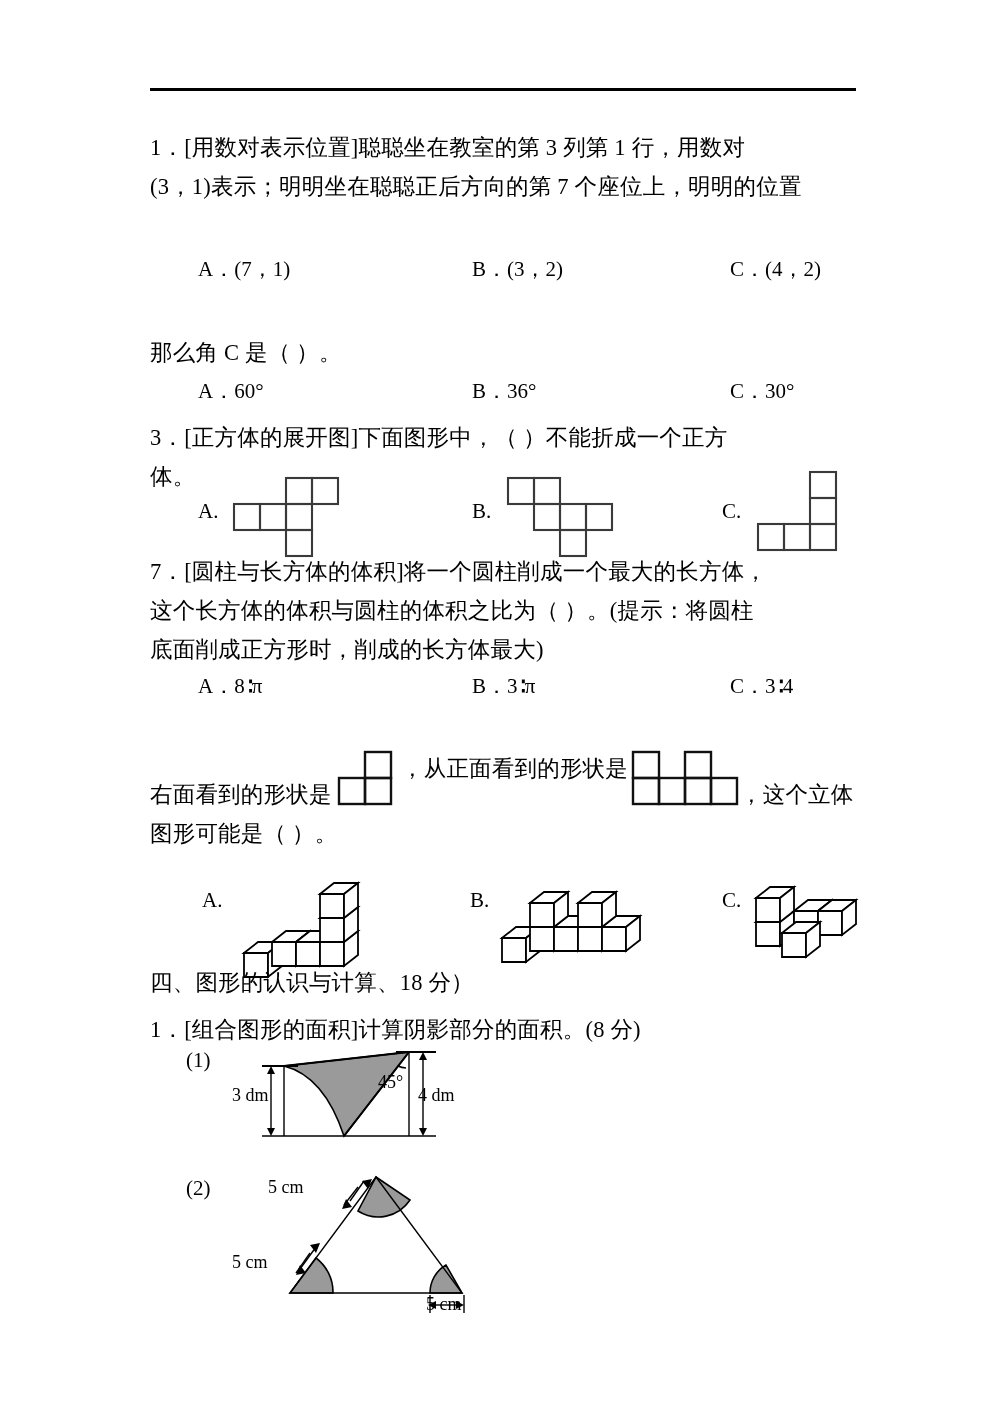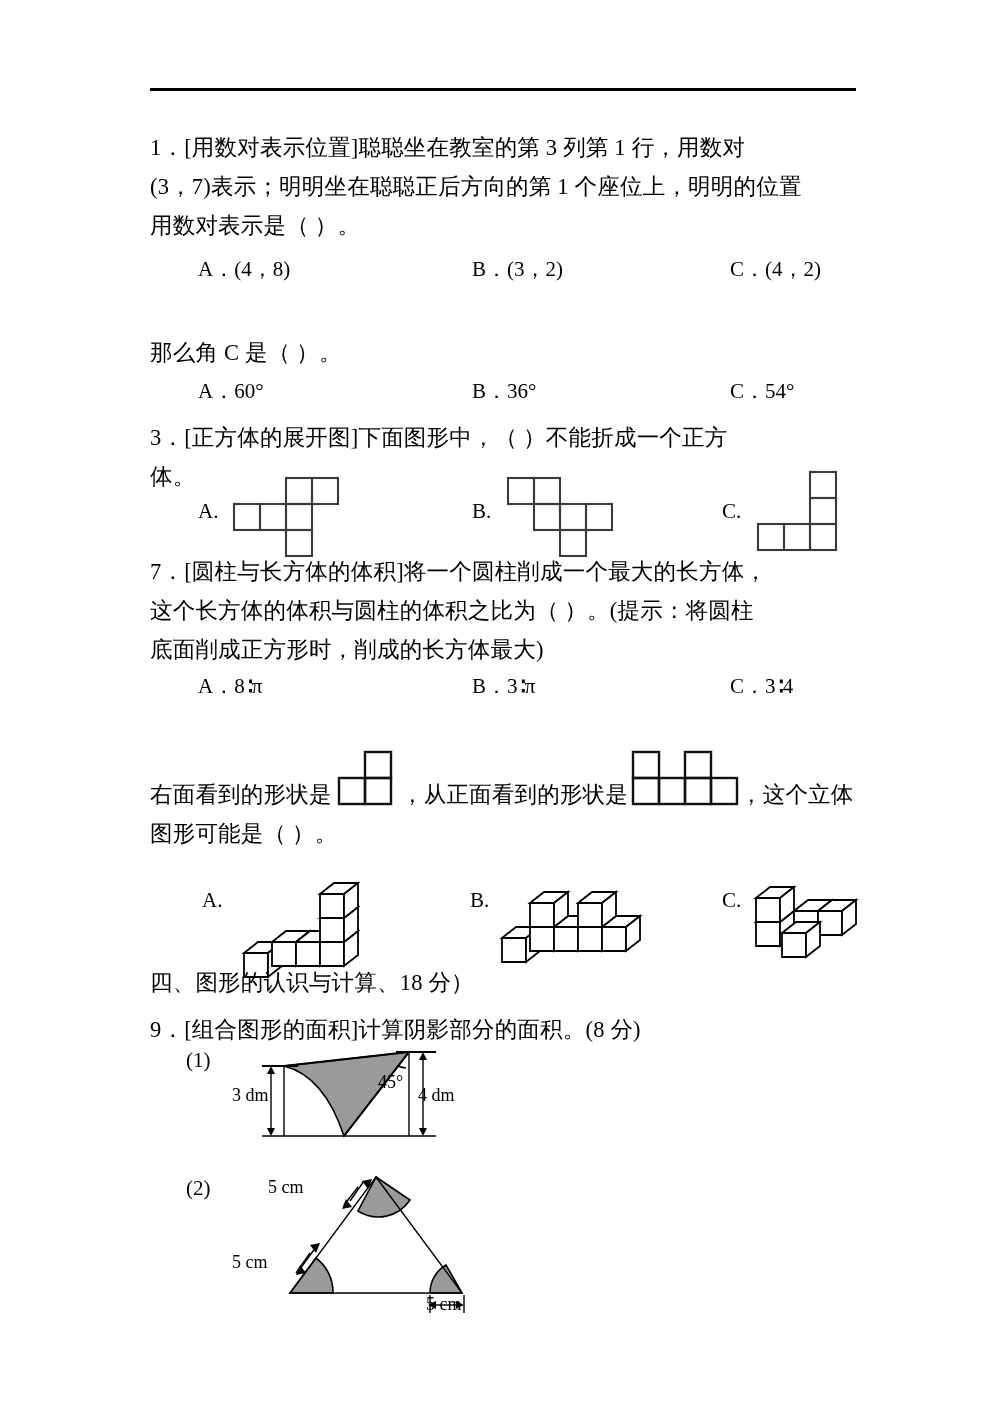--- a/index.html
+++ b/index.html
@@ -71,35 +71,34 @@
   }
 </style>
 </head>
 <body>
 
 <div class="page">
 
   <div class="top-rule"></div>
 
   <div class="para" style="left:150px; top:128px;">1．[用数对表示位置]聪聪坐在教室的第 3 列第 1 行，用数对</div>
-  <div class="para" style="left:150px; top:167px;">(3，7)表示；明明坐在聪聪正后方向的第 1 个座位上，明明的位置</div>
-  <div class="para" style="left:150px; top:206px;">用数对表示是（        ）。</div>
+  <div class="para" style="left:150px; top:167px;">(3，1)表示；明明坐在聪聪正后方向的第 7 个座位上，明明的位置</div>
 
   <div class="opts" style="top:253px;">
-    <span class="o oa">A．(4，8)</span>
+    <span class="o oa">A．(7，1)</span>
     <span class="o ob">B．(3，2)</span>
     <span class="o oc">C．(4，2)</span>
   </div>
 
   <div class="para" style="left:150px; top:333px;text-align:right;">那么角 C 是（        ）。</div>
 
   <div class="opts" style="top:375px;">
     <span class="o oa">A．60°</span>
     <span class="o ob">B．36°</span>
-    <span class="o oc">C．54°</span>
+    <span class="o oc">C．30°</span>
   </div>
 
   <div class="para" style="left:150px; top:418px;">3．[正方体的展开图]下面图形中，（        ）不能折成一个正方</div>
   <div class="para" style="left:150px; top:457px;">体。</div>
 
   <div class="lbl" style="left:198px; top:499px;">A.</div>
   <div class="lbl" style="left:472px; top:499px;">B.</div>
   <div class="lbl" style="left:722px; top:499px;">C.</div>
 
   <div class="fig" style="left:234px; top:478px;">
@@ -156,21 +155,21 @@
   <div class="fig" style="left:339px; top:752px;">
     <svg width="70" height="62" viewBox="0 0 70 62">
       <g class="gridline">
         <rect x="0" y="26" width="26" height="26"></rect>
         <rect x="26" y="26" width="26" height="26"></rect>
         <rect x="26" y="0" width="26" height="26"></rect>
       </g>
     </svg>
   </div>
 
-  <div class="para" style="left:401px; top:775px;">，从正面看到的形状是</div>
+  <div class="para" style="left:401px; top:749px;">，从正面看到的形状是</div>
 
   <div class="fig" style="left:633px; top:752px;">
     <svg width="120" height="62" viewBox="0 0 120 62">
       <g class="gridline">
         <rect x="0" y="26" width="26" height="26"></rect>
         <rect x="26" y="26" width="26" height="26"></rect>
         <rect x="52" y="26" width="26" height="26"></rect>
         <rect x="78" y="26" width="26" height="26"></rect>
         <rect x="0" y="0" width="26" height="26"></rect>
         <rect x="52" y="0" width="26" height="26"></rect>
@@ -274,21 +273,21 @@
 
         <path d="M34,65 L58,65 L58,89 L34,89 Z"></path>
         <path d="M34,65 L48,54 L72,54 L58,65 Z"></path>
         <path d="M58,65 L72,54 L72,78 L58,89 Z"></path>
       </g>
     </svg>
   </div>
 
   <div class="para" style="left:150px; top:963px;">四、图形的认识与计算、18 分）</div>
 
-  <div class="para" style="left:150px; top:1010px;">9．[组合图形的面积]计算阴影部分的面积。(8 分)</div>
+  <div class="para" style="left:150px; top:1010px;">1．[组合图形的面积]计算阴影部分的面积。(8 分)</div>
 
   <div class="lbl" style="left:186px; top:1048px;">(1)</div>
 
   <div class="fig" style="left:246px; top:1044px;">
     <svg width="200" height="110" viewBox="0 0 200 110">
 
       <path class="shade" d="M38,22 C70,30 88,62 98,92 L163,8 Z"></path>
 
       <line class="med" x1="16" y1="22" x2="52" y2="22"></line>
 

